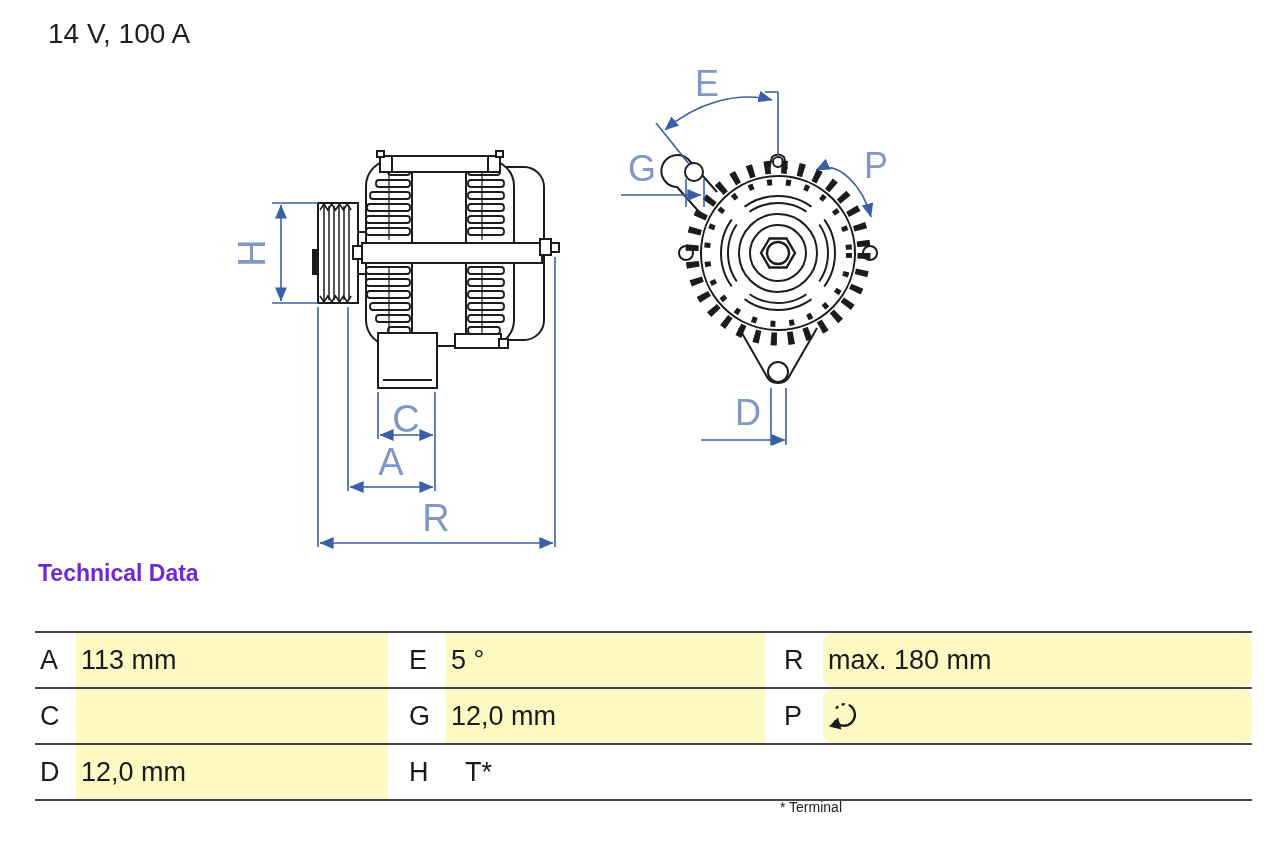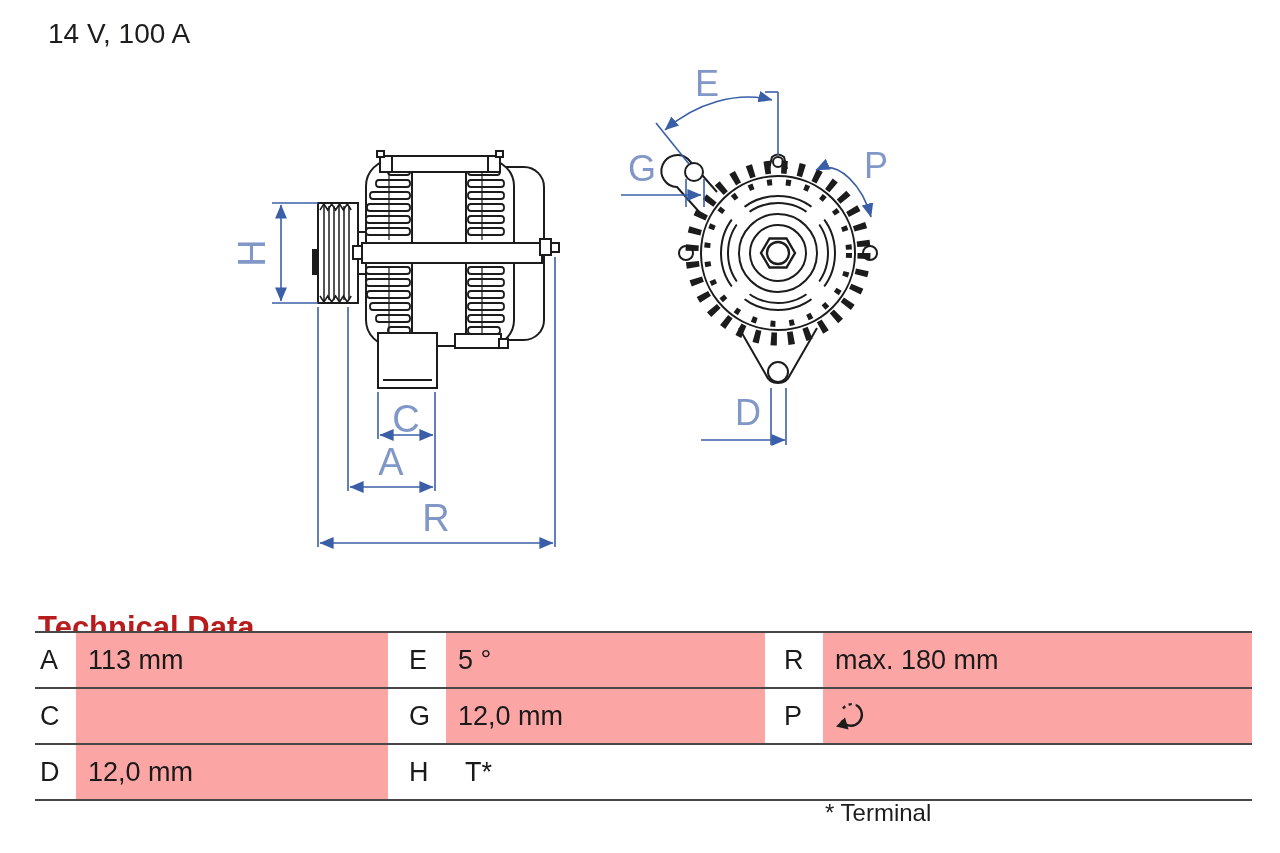--- a/index.html
+++ b/index.html
@@ -1,32 +1,32 @@
 <!DOCTYPE html>
 <html><head>
 <meta charset="utf-8">
 <style>
   html,body{margin:0;padding:0;background:#ffffff;}
   .page{position:relative;width:1280px;height:853px;background:#ffffff;overflow:hidden;
         font-family:"Liberation Sans",sans-serif;color:#1a1a1a;}
   .title{position:absolute;left:48px;top:18px;font-size:28px;font-weight:400;color:#1d1d1b;}
   .drawing{position:absolute;left:0;top:0;}
-  .section-heading{position:absolute;left:38px;top:610px;font-size:31px;font-weight:700;color:#b91c1c;}
+  .section-heading{position:absolute;left:38px;top:560px;font-size:23px;font-weight:700;color:#6d28d9;}
   .tech-table{position:absolute;left:35px;top:631px;width:1217px;border-bottom:2px solid #474747;}
   .tr{display:flex;height:54px;border-top:2px solid #474747;}
   .td{display:flex;align-items:center;font-size:27px;box-sizing:border-box;}
   .letter{background:#ffffff;}
-  .value{background:#fca5a5;padding-left:12px;}
+  .value{background:#fef9c3;padding-left:5px;}
   .c1{width:41px;padding-left:5px;}
   .v1{width:312px;}
   .c2{width:58px;padding-left:21px;}
   .v2{width:319px;}
   .c3{width:58px;padding-left:19px;}
-  .v3{width:429px;}
-  .footnote{position:absolute;left:825px;top:799px;font-size:24px;color:#1d1d1b;}
+  .v3{width:429px;border-radius:10px;}
+  .footnote{position:absolute;left:780px;top:799px;font-size:14px;color:#1d1d1b;}
   .rot-icon{display:block;}
 </style>
 </head>
 <body>
 
 <div class="page">
 
   <div class="title">14 V, 100 A</div>
 
   <svg class="drawing" width="1280" height="580" viewBox="0 0 1280 580">

